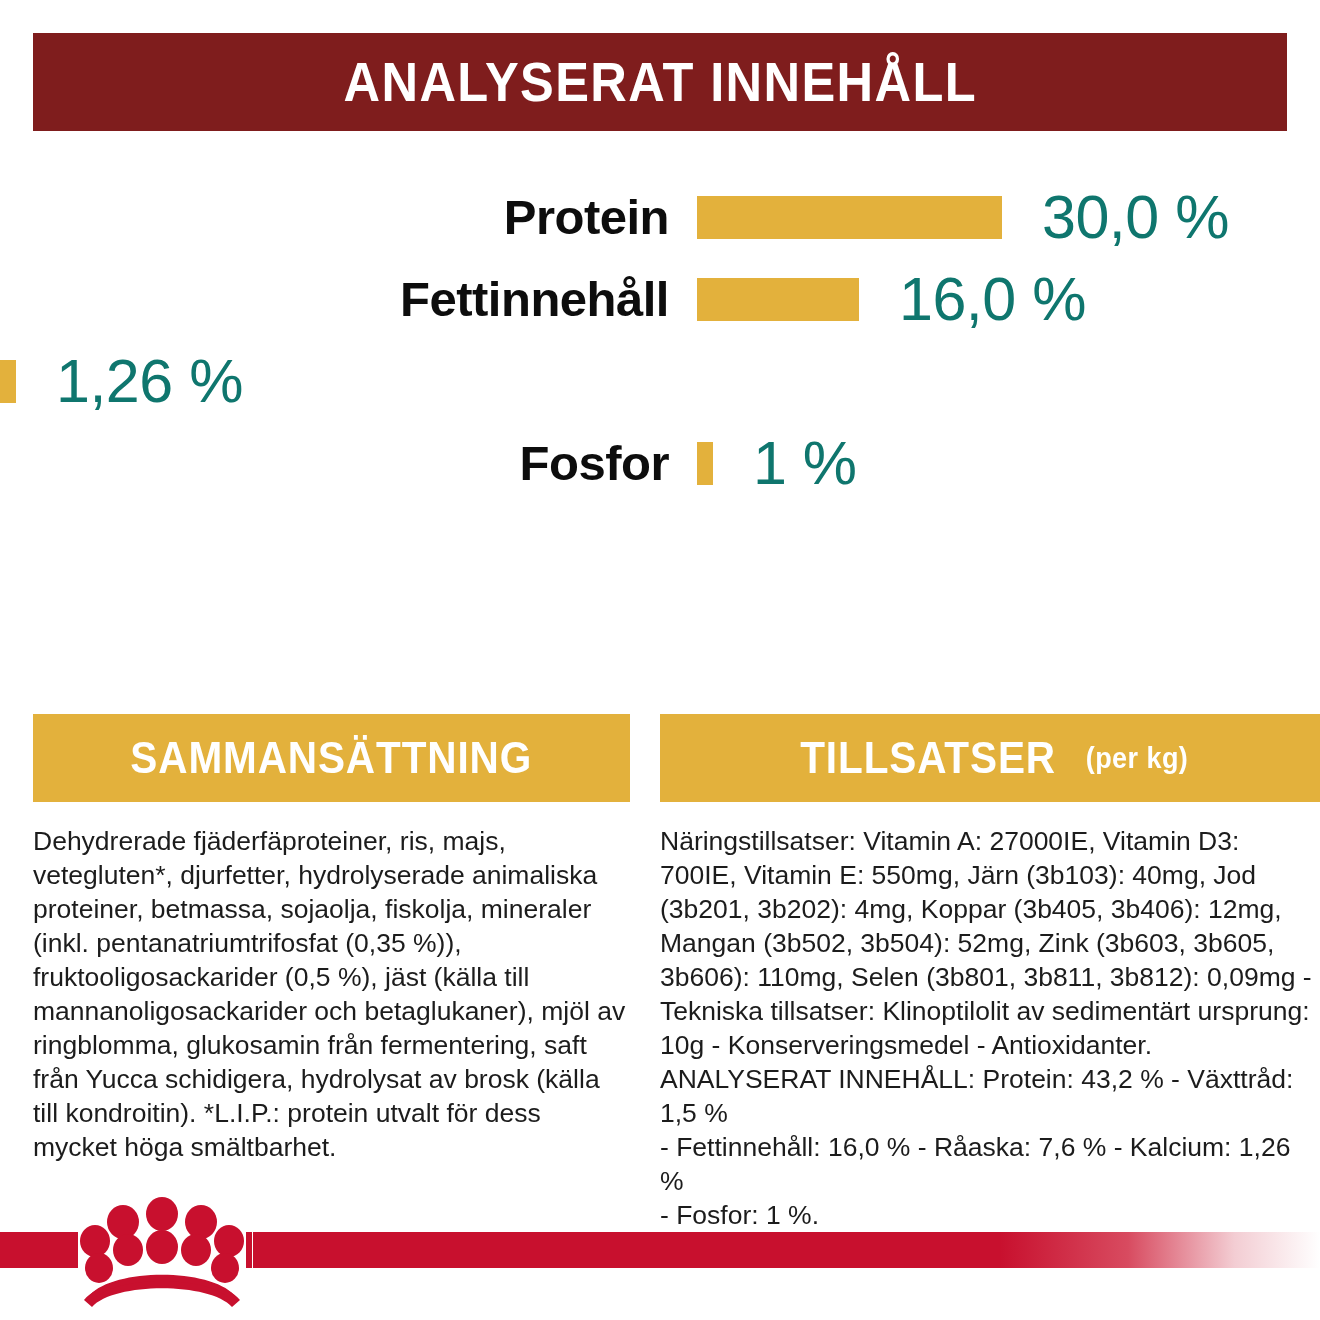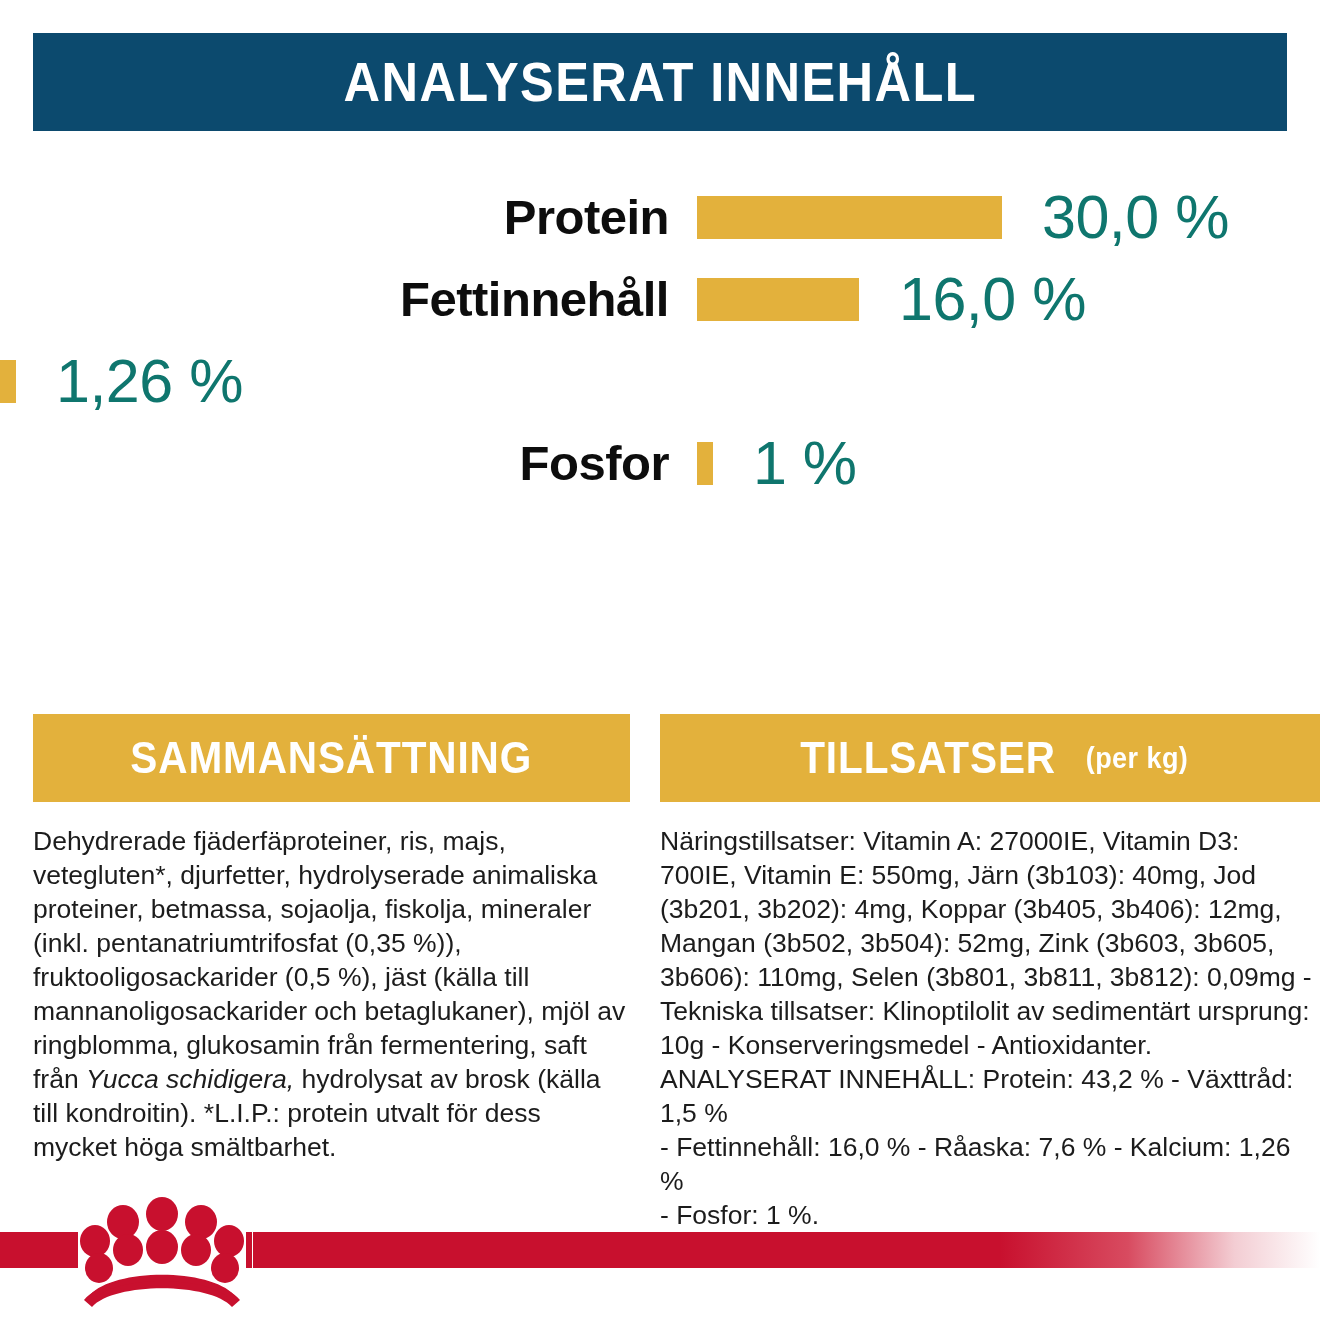--- a/index.html
+++ b/index.html
@@ -17,21 +17,21 @@
     overflow: hidden;
   }
 
   
   .banner {
     position: absolute;
     left: 33px;
     top: 33px;
     width: 1254px;
     height: 98px;
-    background: #0c4a6e;
+    background: #7f1d1d;
     display: flex;
     align-items: center;
     justify-content: center;
   }
   .banner-title {
     font-family: "Liberation Sans Narrow", "Liberation Sans", sans-serif;
     font-weight: 700;
     font-size: 55px;
     letter-spacing: 1.5px;
     color: #ffffff;
@@ -118,21 +118,21 @@
     text-transform: none;
   }
 
   .body-text {
     font-family: "Liberation Sans", sans-serif;
     font-size: 26.5px;
     line-height: 34px;
     color: #1c1c1c;
   }
   .body-text p { margin: 0; }
-  .italic { font-style: italic; }
+  .italic { }
 
   
   .footer {
     position: absolute;
     left: 0;
     bottom: 0;
     width: 1320px;
     height: 138px;
   }
   .bar-left {

